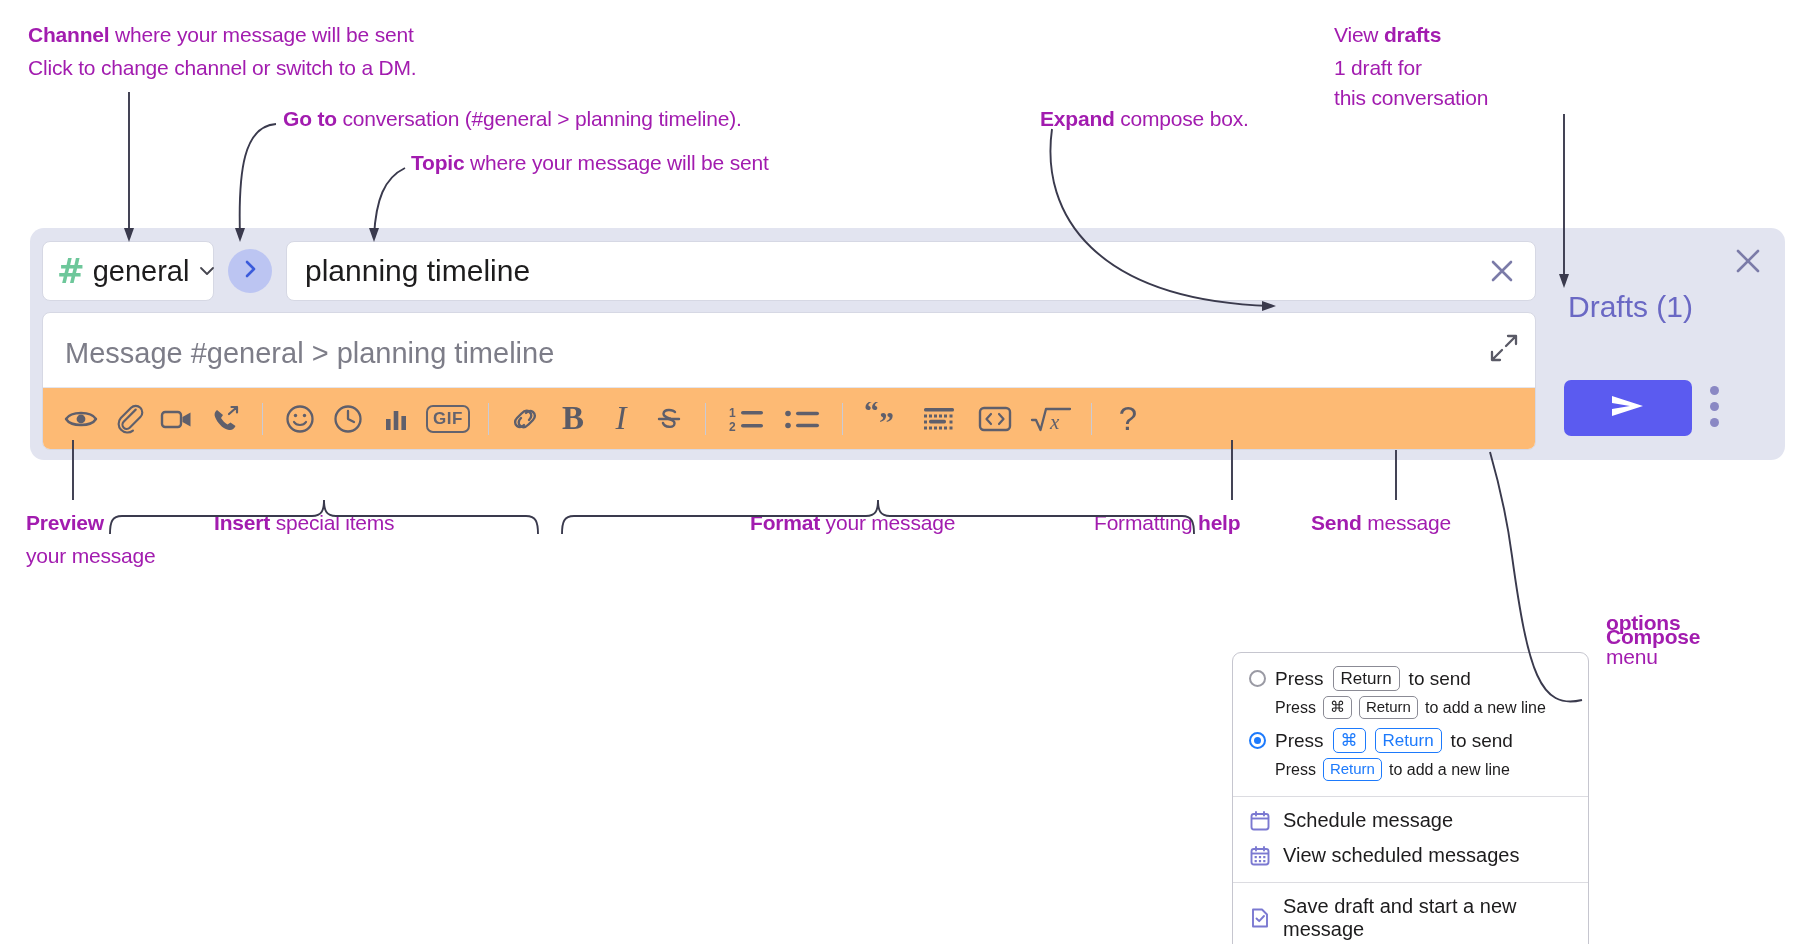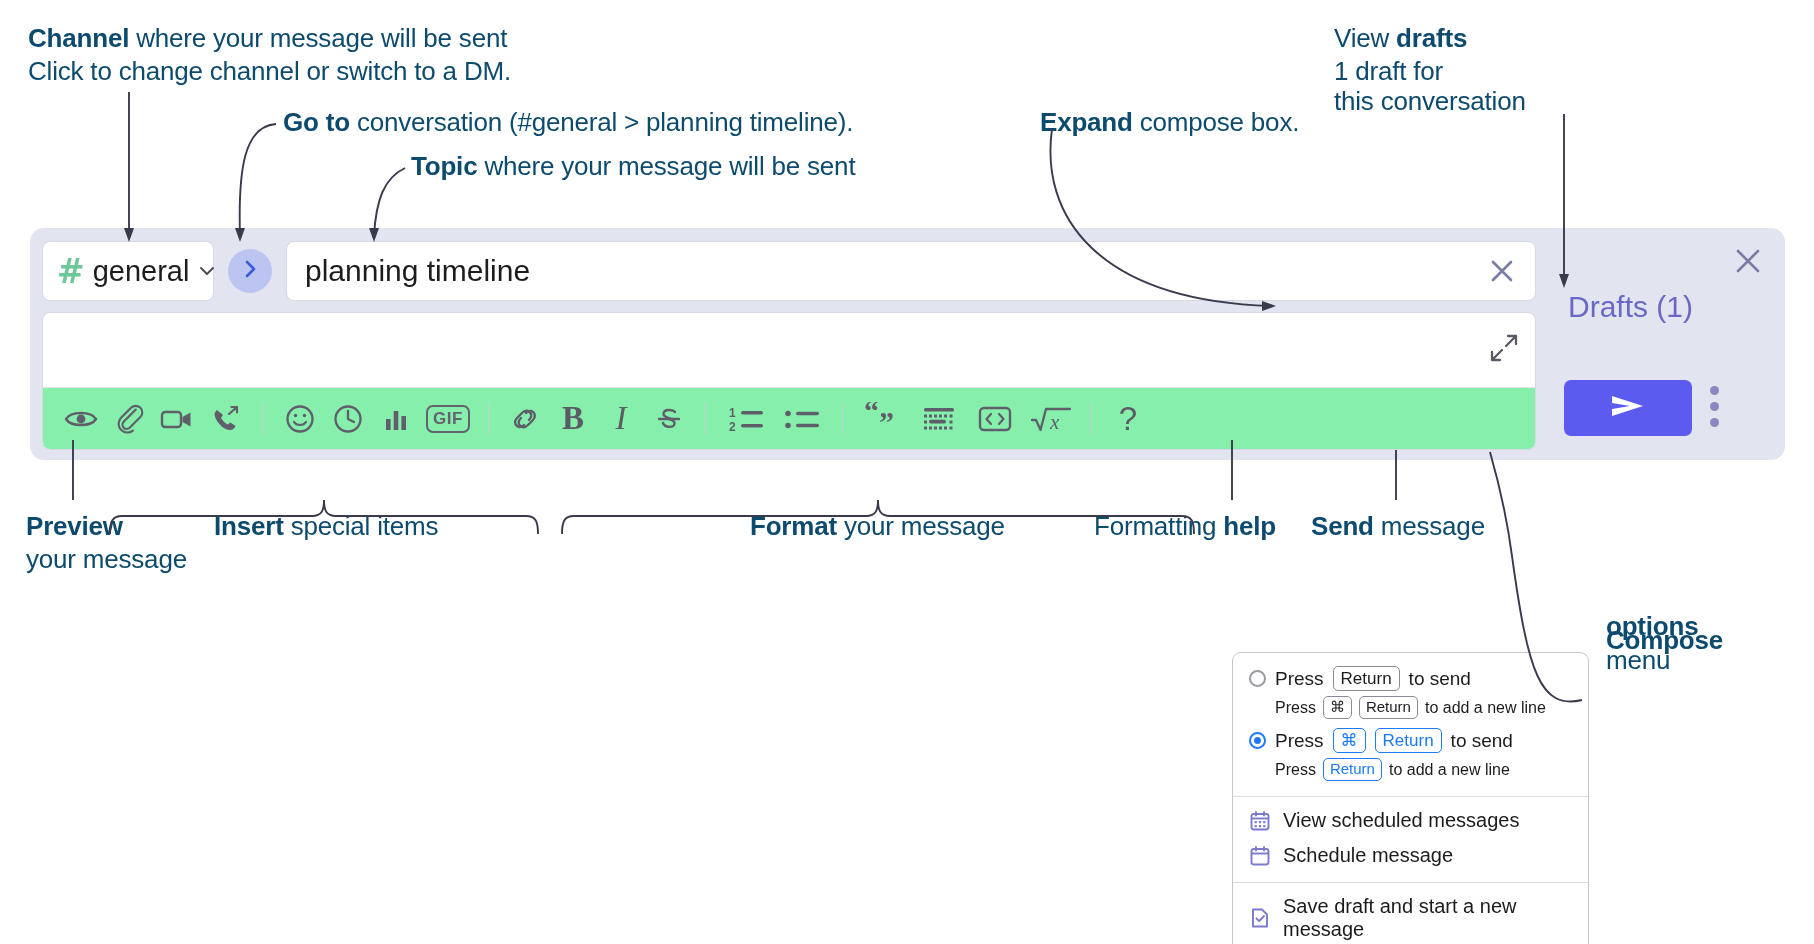--- a/index.html
+++ b/index.html
@@ -9,23 +9,23 @@
     font-family:"Liberation Sans", sans-serif;
     color:#2b2b40;
     position:relative;
     overflow:hidden;
   }
 
   
   .anno{
     position:absolute;
     font-family:"Liberation Sans", sans-serif;
-    font-size:26px;
+    font-size:21px;
     line-height:1.28;
-    color:#0c4a6e;
+    color:#a21caf;
     white-space:nowrap;
     letter-spacing:-0.2px;
   }
   .anno b{font-weight:bold;}
 
   
   #compose-panel{
     position:absolute;
     left:30px;top:228px;
     width:1755px;height:232px;
@@ -89,21 +89,21 @@
   }
   .msg-placeholder{
     position:absolute;left:22px;top:24px;
     font-size:29px;color:#7d7d88;
   }
   .expand-btn{position:absolute;right:16px;top:20px;width:30px;height:30px;}
 
   .toolbar{
     position:absolute;left:0;right:0;bottom:0;
     height:62px;
-    background:#86efac;
+    background:#fdba74;
     border-top:1px solid #e3e5ee;
     display:flex;align-items:center;
     padding:0 14px;
     box-sizing:border-box;
     gap:0px;
   }
   .tbtn{
     width:48px;height:46px;
     display:flex;align-items:center;justify-content:center;
     color:#63636e;
@@ -260,20 +260,21 @@
         <span class="topic-value">planning timeline</span>
         <span class="topic-clear">
           <svg viewBox="0 0 34 34" width="34" height="34">
               <path d="M8 8 L26 26 M26 8 L8 26" fill="none" stroke="#7b7ba8" stroke-width="2.6" stroke-linecap="round"></path>
             </svg>
         </span>
       </div>
     </div>
 
     <div class="msg-box">
+      <div class="msg-placeholder">Message #general &gt; planning timeline</div>
       <span class="expand-btn">
         <svg viewBox="0 0 30 30" width="30" height="30">
           <path d="M17 13 L27 3 M27 3 L19 3 M27 3 L27 11" fill="none" stroke="#5a5a66" stroke-width="2.3" stroke-linecap="round" stroke-linejoin="round"></path>
           <path d="M13 17 L3 27 M3 27 L11 27 M3 27 L3 19" fill="none" stroke="#5a5a66" stroke-width="2.3" stroke-linecap="round" stroke-linejoin="round"></path>
         </svg>
       </span>
 
       <div class="toolbar">
 
         <div class="tbtn">
@@ -489,44 +490,44 @@
   </div>
 
   <div class="menu-div"></div>
 
   <div class="menu-item">
     <span class="mi-icon">
       <svg viewBox="0 0 22 22" width="22" height="22">
         <rect x="2.5" y="4" width="17" height="15.5" rx="2.4" fill="none" stroke="#7b79d1" stroke-width="1.9"></rect>
         <path d="M2.5 8.5 L19.5 8.5" stroke="#7b79d1" stroke-width="1.9"></path>
         <path d="M7 2 L7 5.5 M15 2 L15 5.5" stroke="#7b79d1" stroke-width="1.9" stroke-linecap="round"></path>
+      </svg>
+    </span>
+    <span>Schedule message</span>
+  </div>
+
+  <div class="menu-item">
+    <span class="mi-icon">
+      <svg viewBox="0 0 22 22" width="22" height="22">
+        <rect x="2.5" y="4" width="17" height="15.5" rx="2.4" fill="none" stroke="#7b79d1" stroke-width="1.9"></rect>
+        <path d="M2.5 8.5 L19.5 8.5" stroke="#7b79d1" stroke-width="1.9"></path>
+        <path d="M7 2 L7 5.5 M15 2 L15 5.5" stroke="#7b79d1" stroke-width="1.9" stroke-linecap="round"></path>
         <g fill="#7b79d1">
           <rect x="5.6" y="11" width="2.2" height="2.2"></rect>
             <rect x="9.9" y="11" width="2.2" height="2.2"></rect>
             <rect x="14.2" y="11" width="2.2" height="2.2"></rect>
           <rect x="5.6" y="15" width="2.2" height="2.2"></rect>
             <rect x="9.9" y="15" width="2.2" height="2.2"></rect>
             <rect x="14.2" y="15" width="2.2" height="2.2"></rect>
         </g>
       </svg>
     </span>
     <span>View scheduled messages</span>
   </div>
 
-  <div class="menu-item">
-    <span class="mi-icon">
-      <svg viewBox="0 0 22 22" width="22" height="22">
-        <rect x="2.5" y="4" width="17" height="15.5" rx="2.4" fill="none" stroke="#7b79d1" stroke-width="1.9"></rect>
-        <path d="M2.5 8.5 L19.5 8.5" stroke="#7b79d1" stroke-width="1.9"></path>
-        <path d="M7 2 L7 5.5 M15 2 L15 5.5" stroke="#7b79d1" stroke-width="1.9" stroke-linecap="round"></path>
-      </svg>
-    </span>
-    <span>Schedule message</span>
-  </div>
-
   <div class="menu-div"></div>
 
   <div class="menu-item">
     <span class="mi-icon">
       <svg viewBox="0 0 22 22" width="22" height="22">
         <path d="M4 2.5 L13 2.5 L18 7.5 L18 19.5 L4 19.5 Z" fill="none" stroke="#7b79d1" stroke-width="1.9" stroke-linejoin="round"></path>
         <path d="M7.5 11.5 L10.2 14.2 L15 9" fill="none" stroke="#7b79d1" stroke-width="1.9" stroke-linecap="round" stroke-linejoin="round"></path>
       </svg>
     </span>
     <span>Save draft and start a new message</span>

